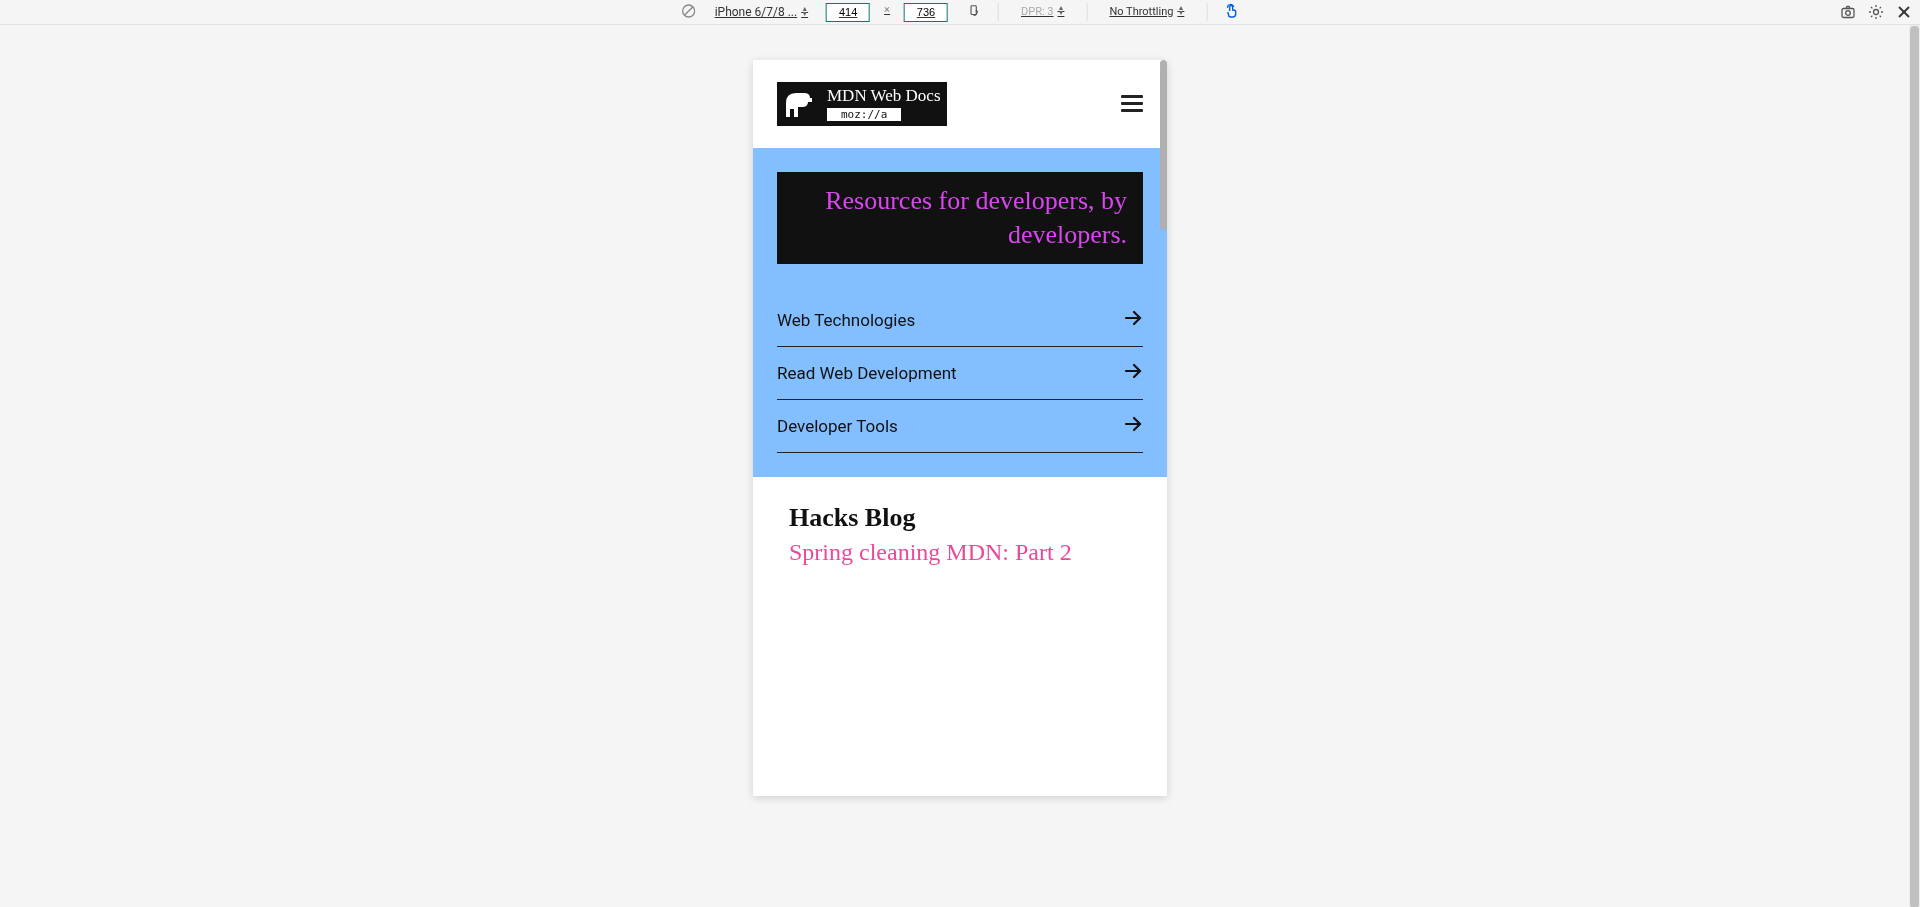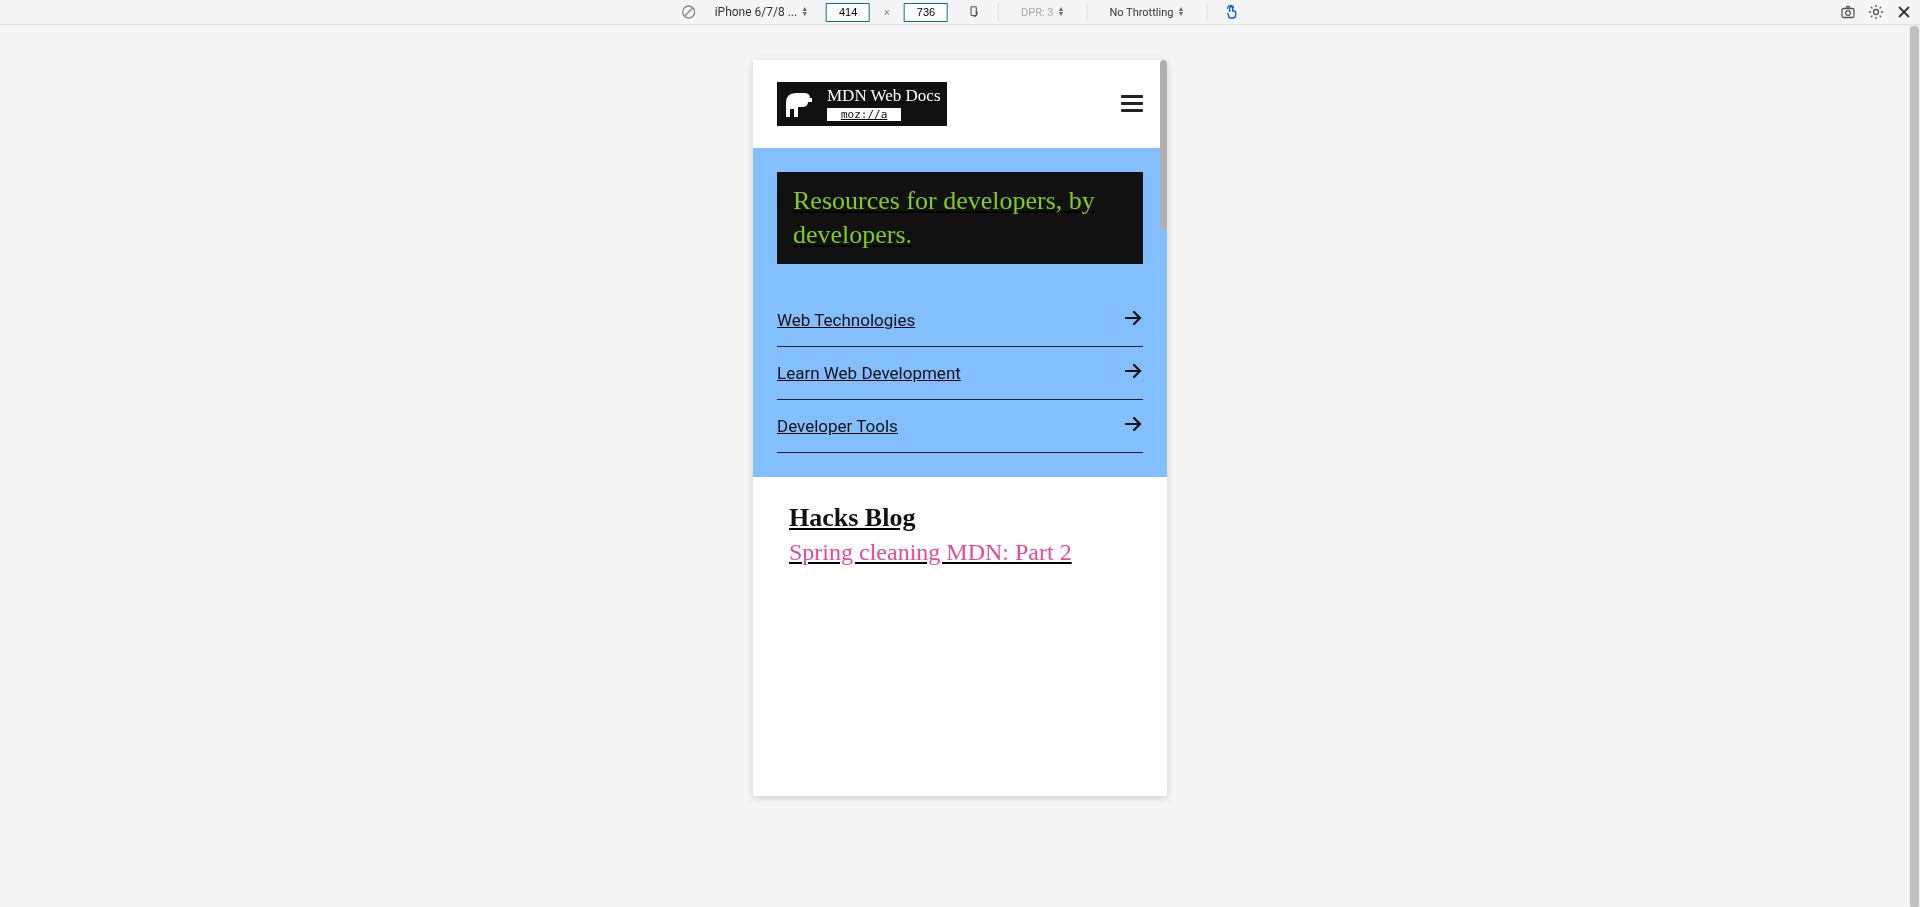--- a/index.html
+++ b/index.html
@@ -20,22 +20,23 @@
       align-items: center;
       font-size: 12px;
       color: #333;
       position: relative;
     }
     .toolbar-center {
       position: absolute;
       left: 50%;
       transform: translateX(-50%);
       display: flex;
-      align-items: center;
+      align-items: flex-start;
       gap: 12px;
+      text-decoration: underline;
     }
     .toolbar-right {
       position: absolute;
       right: 8px;
       display: flex;
       align-items: center;
       gap: 12px;
     }
     .device-selector {
       display: flex;
@@ -94,21 +95,20 @@
       position: relative;
     }
     
     .device-frame {
       width: 414px;
       height: 736px;
       background: white;
       box-shadow: 0 2px 8px rgba(0,0,0,0.15);
       position: relative;
       overflow: hidden;
-      text-decoration: underline;
     }
     
     .device-scrollbar {
       position: absolute;
       right: 0;
       top: 0;
       width: 7px;
       height: 170px;
       background: #b0b0b0;
       border-radius: 4px;
@@ -169,25 +169,25 @@
       border-radius: 1px;
     }
     
     
     .hero {
       background: #83bfff;
       padding: 24px;
     }
     .hero-title {
       background: #111;
-      color: #84cc16;
+      color: #d946ef;
       font-family: Georgia, serif;
       font-size: 26px;
       font-weight: normal;
-      text-align: left;
+      text-align: right;
       padding: 12px 16px;
       margin-bottom: 30px;
       line-height: 1.3;
     }
     .hero-link {
       display: flex;
       justify-content: space-between;
       align-items: center;
       padding: 14px 0;
       border-bottom: 1.5px solid #222;
@@ -366,21 +366,21 @@
       <div class="hero-link">
         <span>Web Technologies</span>
         <span>
           <svg width="20" height="20" viewBox="0 0 20 20" fill="none" stroke="#111" stroke-width="2.2" stroke-linecap="round">
               <line x1="3" y1="10" x2="16" y2="10"></line>
               <polyline points="11,4 17,10 11,16"></polyline>
             </svg>
         </span>
       </div>
       <div class="hero-link">
-        <span>Learn Web Development</span>
+        <span>Read Web Development</span>
         <span>
           <svg width="20" height="20" viewBox="0 0 20 20" fill="none" stroke="#111" stroke-width="2.2" stroke-linecap="round">
               <line x1="3" y1="10" x2="16" y2="10"></line>
               <polyline points="11,4 17,10 11,16"></polyline>
             </svg>
         </span>
       </div>
       <div class="hero-link">
         <span>Developer Tools</span>
         <span>

